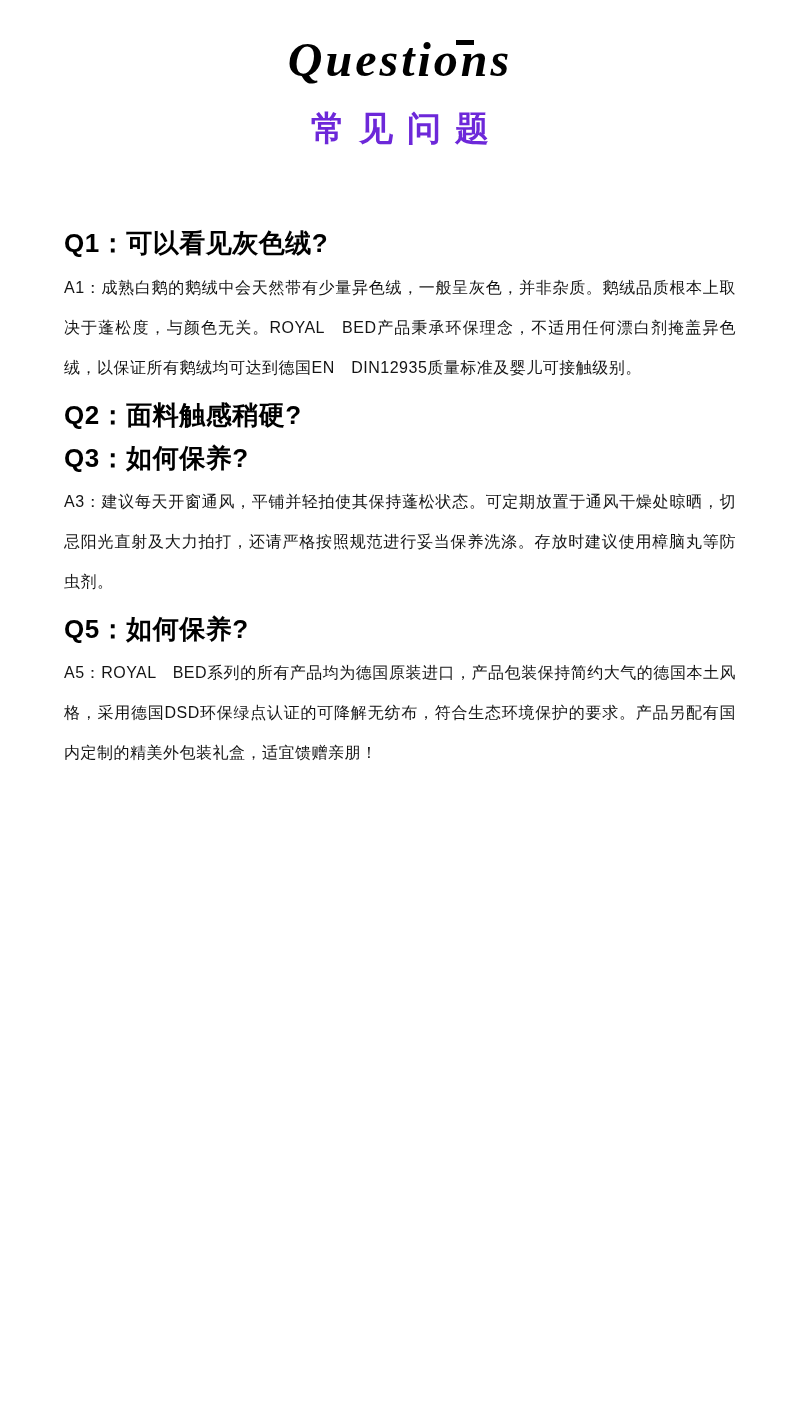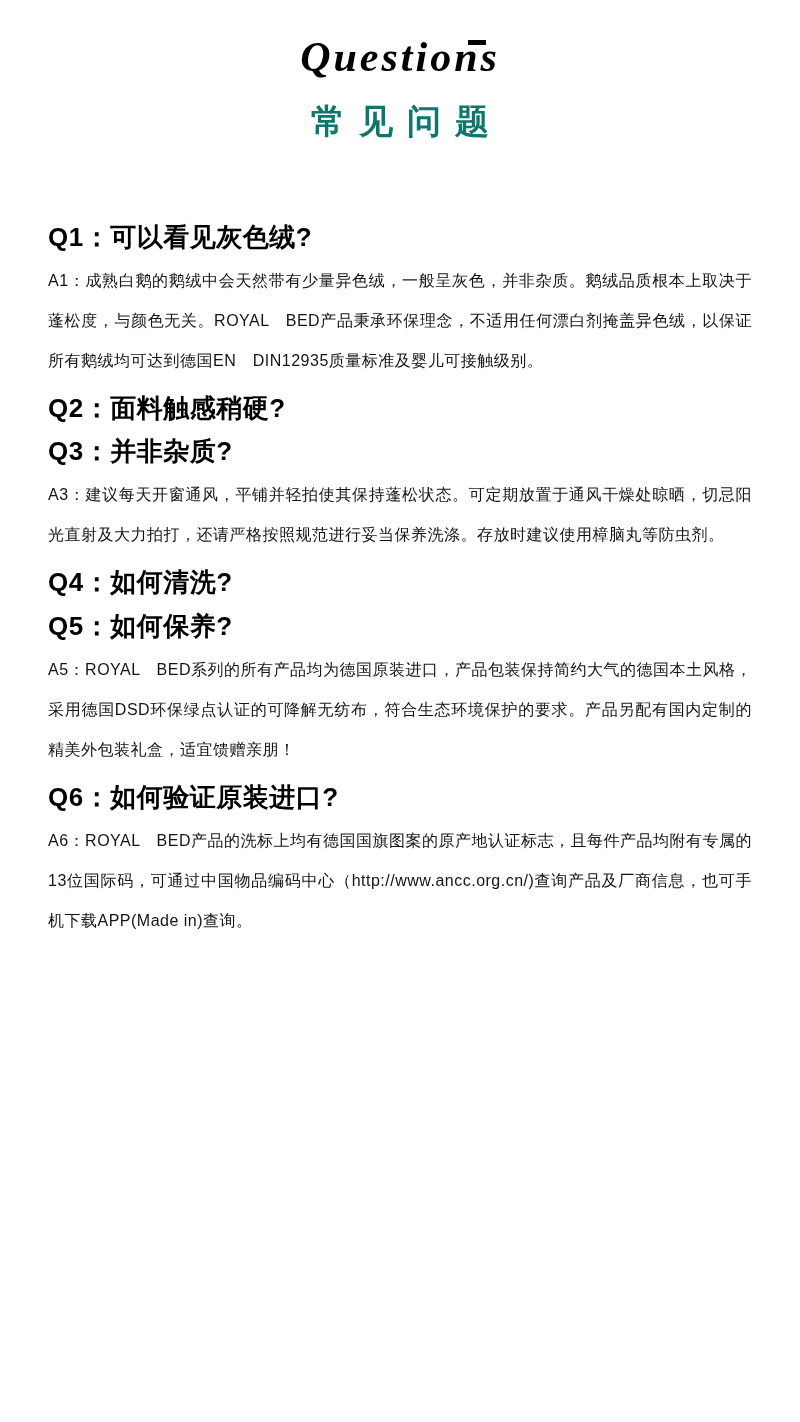--- a/index.html
+++ b/index.html
@@ -25,45 +25,45 @@
     padding-top: 34px;
     margin-bottom: 76px;
   }
   .title-en {
     display: inline-block;
     position: relative;
     margin: 0;
     font-family: "Liberation Serif", "DejaVu Serif", serif;
     font-style: italic;
     font-weight: 700;
-    font-size: 42px;
+    font-size: 48px;
     letter-spacing: 3px;
     line-height: 1.1;
     color: #000000;
   }
   
   .i-dash {
     position: absolute;
     top: 6px;
     left: 168px;
     width: 18px;
     height: 5px;
     background: #000000;
   }
   .title-zh {
     margin: 18px 0 0 0;
     font-size: 34px;
     font-weight: 600;
     letter-spacing: 14px;
     text-indent: 14px;
-    color: #0f766e;
+    color: #6d28d9;
     line-height: 1.4;
   }
   .faq-list {
-    padding: 0 48px;
+    padding: 0 64px;
   }
   .faq-item {
     margin-bottom: 12px;
   }
   .faq-item:last-child {
     margin-bottom: 0;
   }
   .q {
     margin: 0 0 8px 0;
     font-size: 26px;
@@ -99,32 +99,27 @@
     <section class="faq-item">
       <h3 class="q">Q1：可以看见灰色绒?</h3>
       <p class="a">A1：成熟白鹅的鹅绒中会天然带有少量异色绒，一般呈灰色，并非杂质。鹅绒品质根本上取决于蓬松度，与颜色无关。ROYAL　BED产品秉承环保理念，不适用任何漂白剂掩盖异色绒，以保证所有鹅绒均可达到德国EN　DIN12935质量标准及婴儿可接触级别。</p>
     </section>
 
     <section class="faq-item">
       <h3 class="q">Q2：面料触感稍硬?</h3>
     </section>
 
     <section class="faq-item">
-      <h3 class="q">Q3：并非杂质?</h3>
+      <h3 class="q">Q3：如何保养?</h3>
       <p class="a">A3：建议每天开窗通风，平铺并轻拍使其保持蓬松状态。可定期放置于通风干燥处晾晒，切忌阳光直射及大力拍打，还请严格按照规范进行妥当保养洗涤。存放时建议使用樟脑丸等防虫剂。</p>
     </section>
 
     <section class="faq-item">
-      <h3 class="q">Q4：如何清洗?</h3>
     </section>
 
     <section class="faq-item">
       <h3 class="q">Q5：如何保养?</h3>
       <p class="a">A5：ROYAL　BED系列的所有产品均为德国原装进口，产品包装保持简约大气的德国本土风格，采用德国DSD环保绿点认证的可降解无纺布，符合生态环境保护的要求。产品另配有国内定制的精美外包装礼盒，适宜馈赠亲朋！</p>
     </section>
 
-    <section class="faq-item">
-      <h3 class="q">Q6：如何验证原装进口?</h3>
-      <p class="a">A6：ROYAL　BED产品的洗标上均有德国国旗图案的原产地认证标志，且每件产品均附有专属的13位国际码，可通过中国物品编码中心（http://www.ancc.org.cn/)查询产品及厂商信息，也可手机下载APP(Made in)查询。</p>
-    </section>
 
   </main>
 </div>
 
 </body></html>

